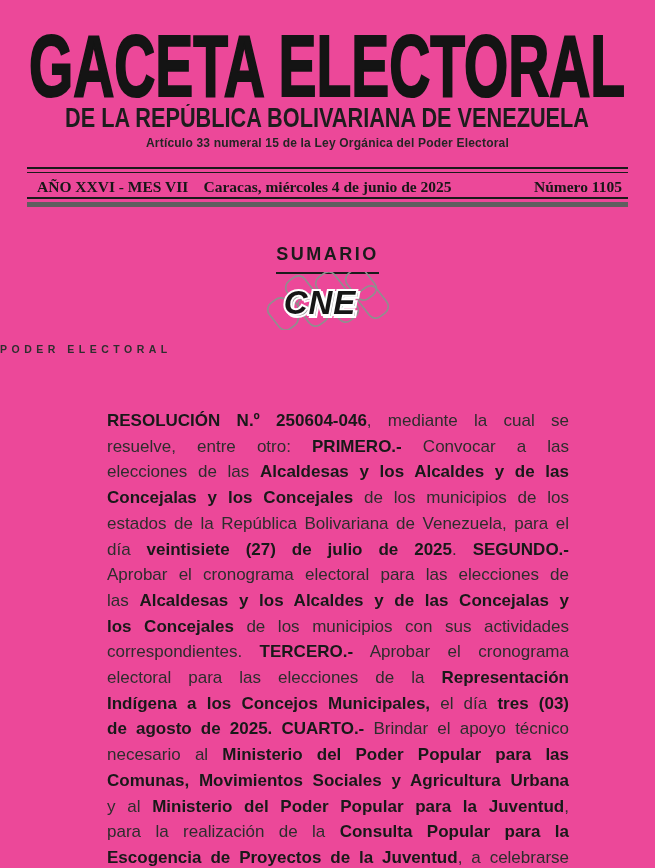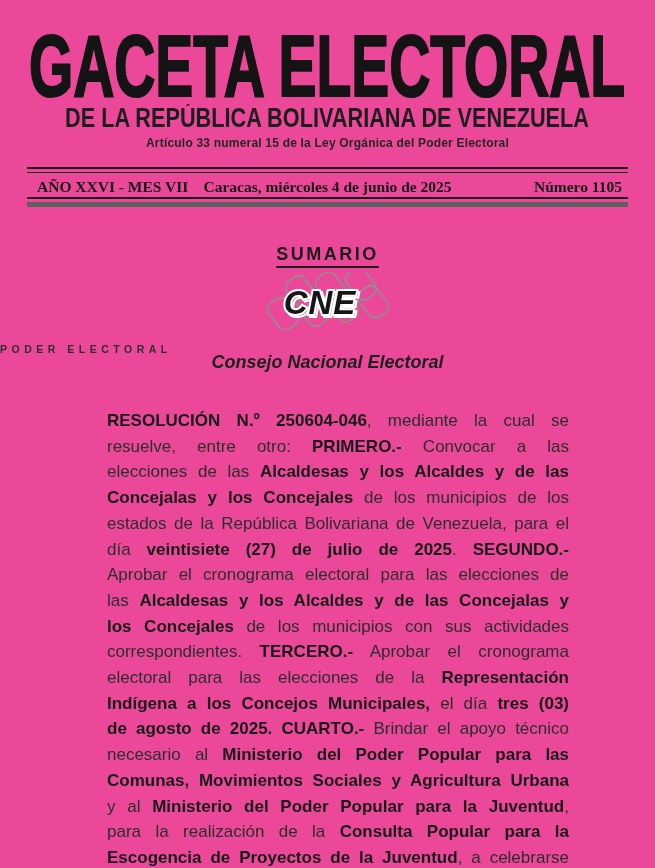--- a/index.html
+++ b/index.html
@@ -86,21 +86,21 @@
     width: 100%;
     text-align: center;
   }
   .sumario span {
     display: inline-block;
     font-size: 18px;
     font-weight: bold;
     letter-spacing: 2.5px;
     color: #1b1b1b;
     border-bottom: 2.5px solid #1b1b1b;
-    padding-bottom: 1px;
+    padding-bottom: 7px;
   }
   .logo-block {
     position: absolute;
     top: 272px;
     left: 0;
     width: 100%;
   }
   .logo-block svg { display: block; margin: 0 auto; }
   .cne-rect { fill: none; stroke: #8f8f8f; stroke-width: 1.6; }
   .cne-text-shadow {
@@ -202,17 +202,16 @@
         <rect class="cne-rect" x="42" y="4" width="22" height="32" rx="8" transform="rotate(-38 53 20)"></rect>
         <rect class="cne-rect" x="72" y="0" width="22" height="32" rx="8" transform="rotate(-38 83 16)"></rect>
         <rect class="cne-rect" x="102" y="-4" width="22" height="32" rx="8" transform="rotate(-38 113 12)"></rect>
       </g>
       <text class="cne-text-shadow" x="74" y="44" text-anchor="middle">CNE</text>
       <text class="cne-text" x="72" y="42" text-anchor="middle">CNE</text>
     </svg>
     <div class="logo-tagline">PODER ELECTORAL</div>
   </div>
 
-  <div class="org-line">Consejo Nacional Electoral</div>
 
   <p class="resolution"><span class="bold">RESOLUCIÓN N.º 250604-046</span><span>, mediante la cual se resuelve, entre otro: </span><span class="bold">PRIMERO.-</span><span> Convocar a las elecciones de las </span><span class="bold">Alcaldesas y los Alcaldes y de las Concejalas y los Concejales</span><span> de los municipios de los estados de la República Bolivariana de Venezuela, para el día </span><span class="bold">veintisiete (27) de julio de 2025</span><span>. </span><span class="bold">SEGUNDO.-</span><span> Aprobar el cronograma electoral para las elecciones de las </span><span class="bold">Alcaldesas y los Alcaldes y de las Concejalas y los Concejales</span><span> de los municipios con sus actividades correspondientes. </span><span class="bold">TERCERO.-</span><span> Aprobar el cronograma electoral para las elecciones de la </span><span class="bold">Representación Indígena a los Concejos Municipales,</span><span> el día </span><span class="bold">tres (03) de agosto de 2025.</span><span> </span><span class="bold">CUARTO.-</span><span> Brindar el apoyo técnico necesario al </span><span class="bold">Ministerio del Poder Popular para las Comunas, Movimientos Sociales y Agricultura Urbana</span><span> y al </span><span class="bold">Ministerio del Poder Popular para la Juventud</span><span>, para la realización de la </span><span class="bold">Consulta Popular para la Escogencia de Proyectos de la Juventud</span><span>, a celebrarse el día </span></p>
 
 </div>
 
 </body></html>

